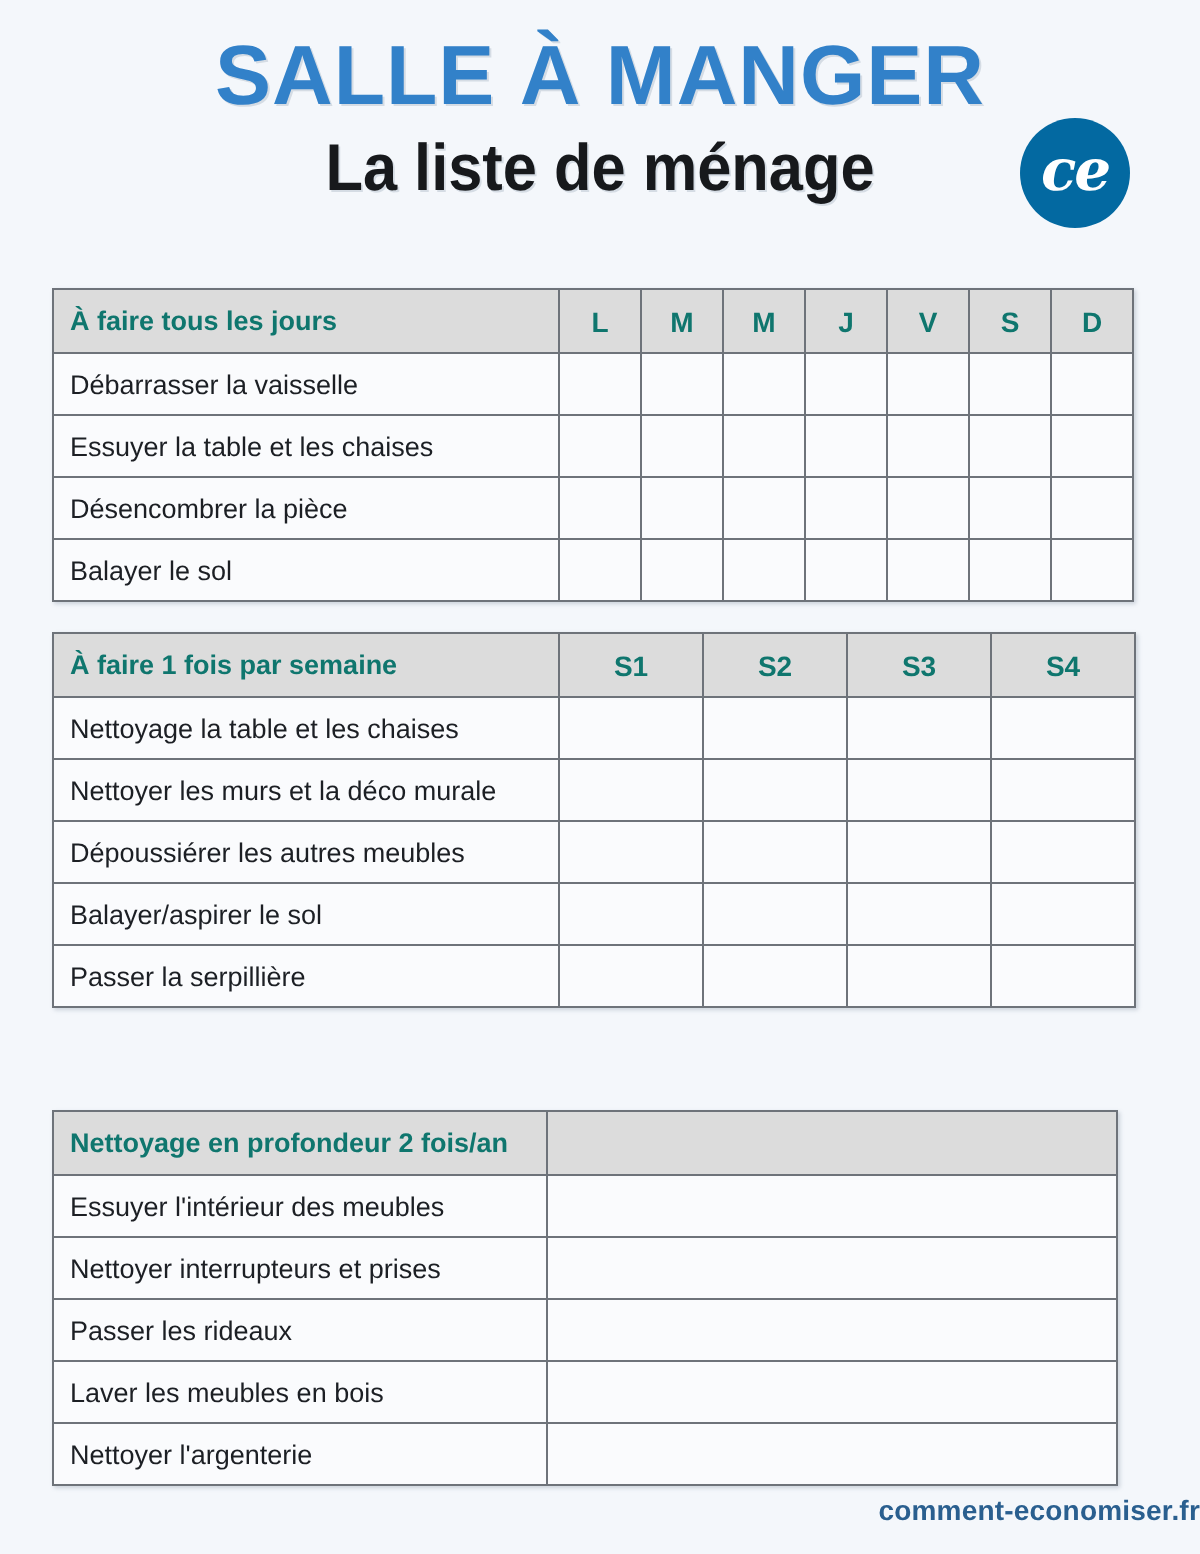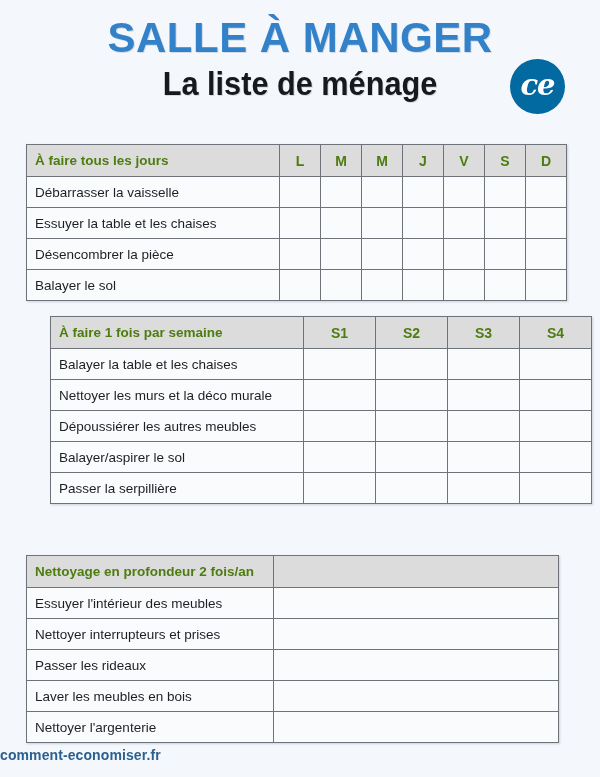--- a/index.html
+++ b/index.html
@@ -86,21 +86,21 @@
     color: #1c1f24;
     font-weight: normal;
     text-align: left;
     background: #fafbfd;
   }
 
   table.checklist thead th {
     background: #dcdcdc;
     font-weight: bold;
     font-size: 13.5px;
-    color: #4d7c0f;
+    color: #0f766e;
     height: 32px;
   }
 
   table.checklist thead th.col-mark {
     text-align: center;
     font-size: 14px;
   }
 
   table.checklist td.mark-cell {
     background: #fafbfd;
@@ -110,21 +110,21 @@
   #table-daily   { top: 144px; }
   #table-weekly  { top: 316px; }
   #table-deep    { top: 555px; border-radius: 21px; }
 
   
   .footer {
     position: absolute;
     bottom: 14px;
     left: 0;
     width: 100%;
-    text-align: left;
+    text-align: right;
     font-size: 14px;
     font-weight: bold;
     color: #2a5f8f;
     letter-spacing: 0.1px;
   }
 </style>
 </head>
 <body>
 
 <div class="header">
@@ -197,40 +197,40 @@
           <td class="mark-cell"></td>
           <td class="mark-cell"></td>
           <td class="mark-cell"></td>
           <td class="mark-cell"></td>
           <td class="mark-cell"></td>
         </tr>
       </tbody>
     </table>
   </div>
 <div class="table-block" id="table-weekly">
-    <table class="checklist" style="width: 540px; margin-left: 24px;">
+    <table class="checklist" style="width: 540px;">
       <colgroup>
         <col style="width: 253px;">
         <col style="width: 72px;">
         <col style="width: 72px;">
         <col style="width: 72px;">
         <col style="width: 72px;">
       </colgroup>
       <thead>
         <tr>
           <th>À faire 1 fois par semaine</th>
           <th class="col-mark">S1</th>
           <th class="col-mark">S2</th>
           <th class="col-mark">S3</th>
           <th class="col-mark">S4</th>
         </tr>
       </thead>
       <tbody>
         <tr>
-          <td>Balayer la table et les chaises</td>
+          <td>Nettoyage la table et les chaises</td>
           <td class="mark-cell"></td>
           <td class="mark-cell"></td>
           <td class="mark-cell"></td>
           <td class="mark-cell"></td>
         </tr>
         <tr>
           <td>Nettoyer les murs et la déco murale</td>
           <td class="mark-cell"></td>
           <td class="mark-cell"></td>
           <td class="mark-cell"></td>

